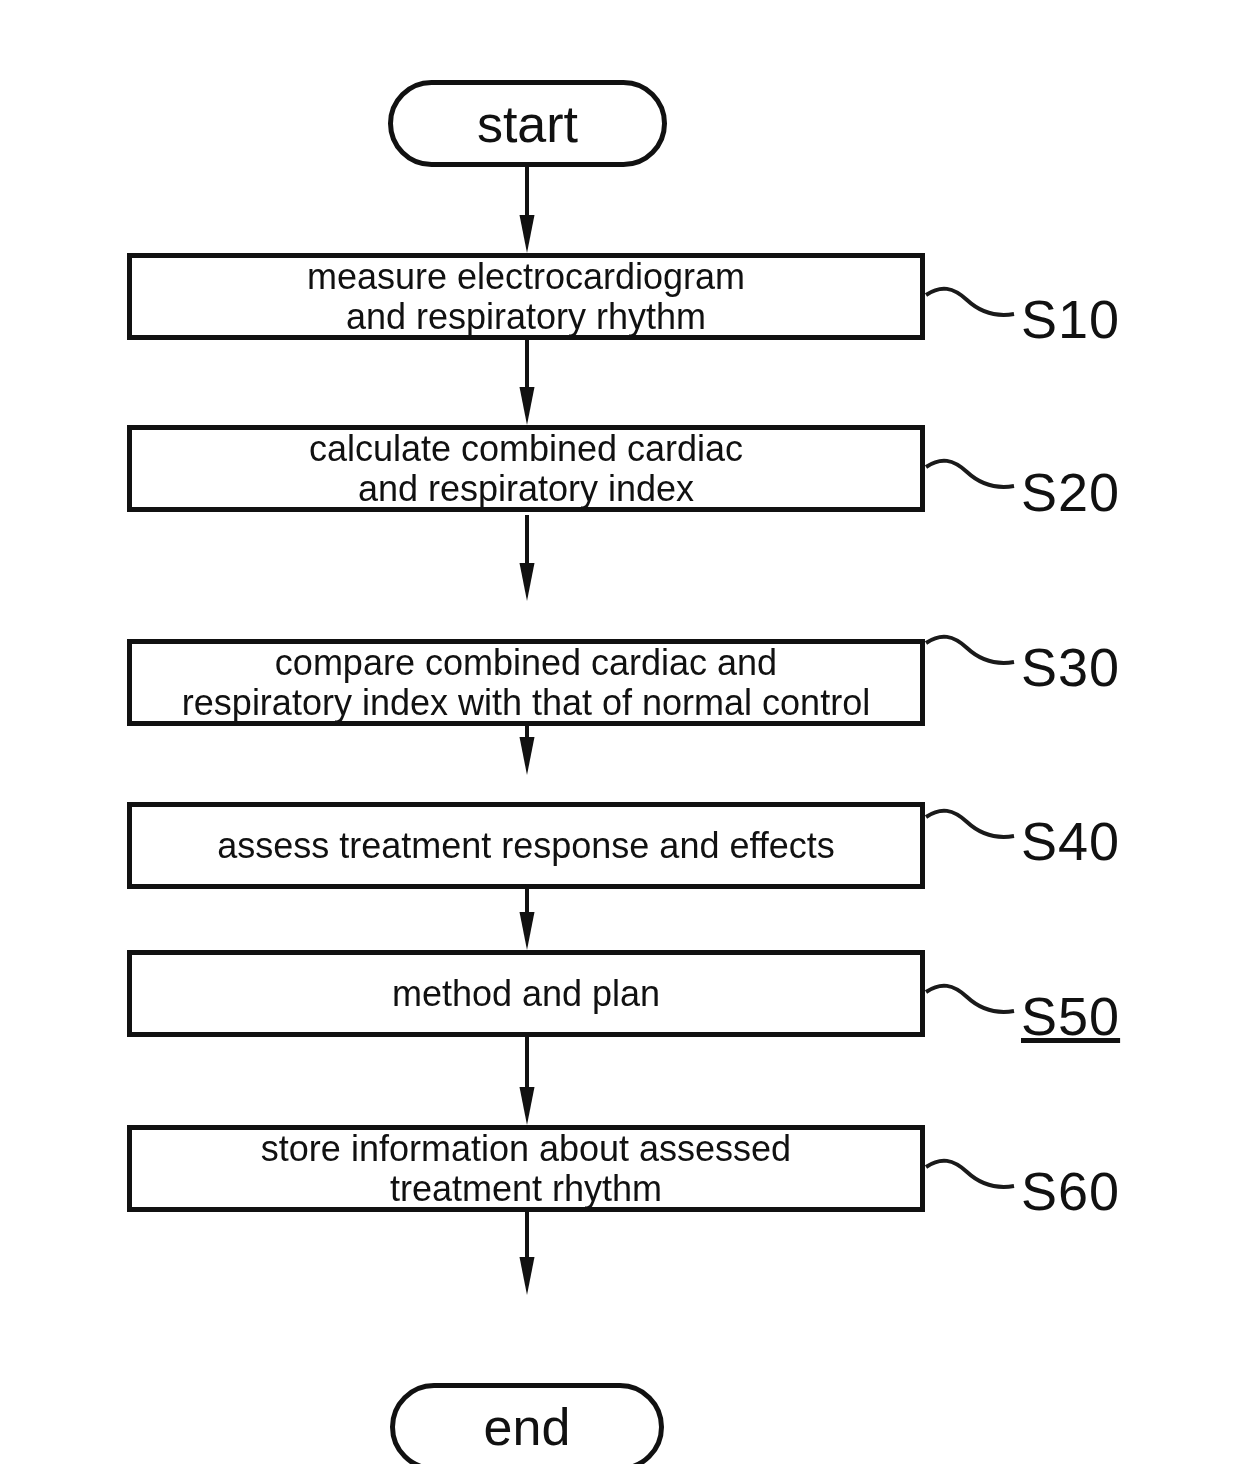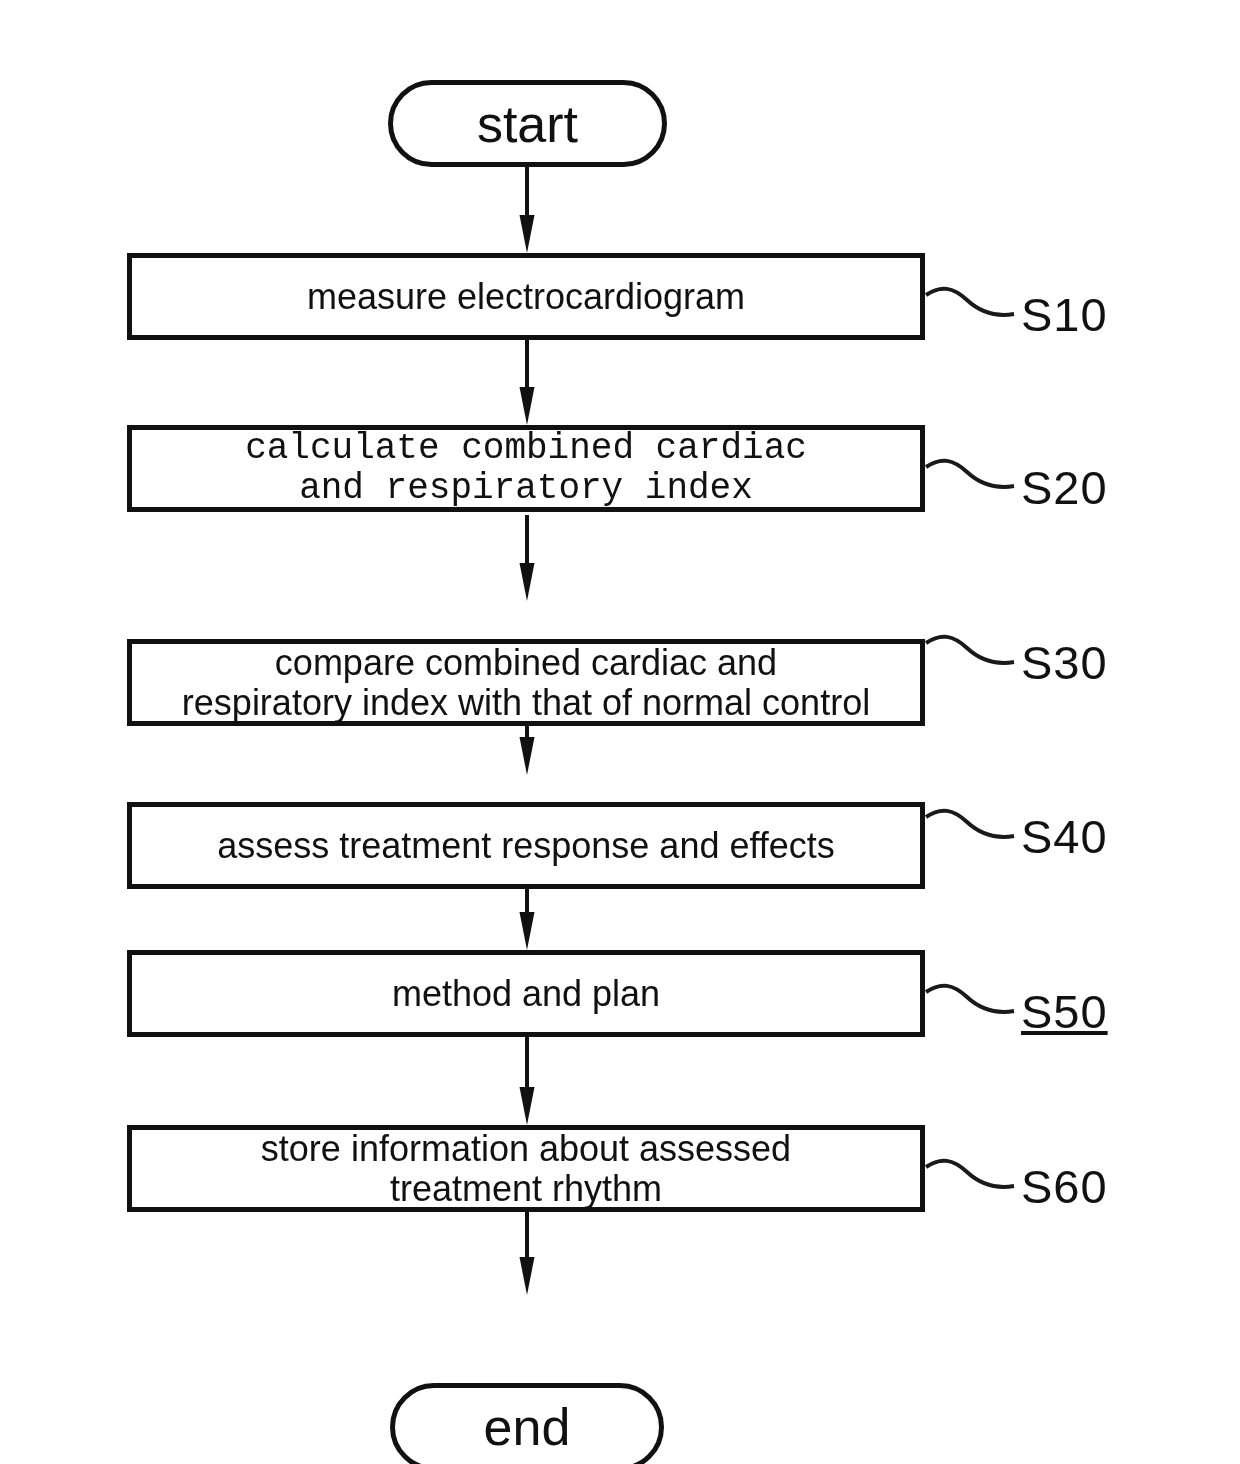--- a/index.html
+++ b/index.html
@@ -44,21 +44,21 @@
     line-height: 1.1;
     box-sizing: border-box;
   }
   .process-box .line {
     display: block;
     white-space: nowrap;
   }
   .step-label {
     position: absolute;
     left: 1021px;
-    font-size: 47px;
+    font-size: 54px;
     line-height: 1.15;
     letter-spacing: 1px;
     white-space: nowrap;
   }
   #connector-layer {
     position: absolute;
     left: 0;
     top: 0;
     width: 1240px;
     height: 1464px;
@@ -110,23 +110,24 @@
       <path d="M 926 1167 C 941 1157, 953 1159, 967 1172 C 981 1185, 996 1189, 1014 1186"></path>
     </g>
   </svg>
 
   <div class="terminal" style="left:388px; top:80px; width:279px; height:87px;">
     <span>start</span>
   </div>
 
   <div class="process-box" style="top:253px;">
     <span class="line">measure electrocardiogram</span>
+    <span class="line">and respiratory rhythm</span>
   </div>
 
-  <div class="process-box" style="top:425px;font-family:Liberation Mono, monospace;">
+  <div class="process-box" style="top:425px;">
     <span class="line">calculate combined cardiac</span>
     <span class="line">and respiratory index</span>
   </div>
 
   <div class="process-box" style="top:601px;margin-top:38px;">
     <span class="line">compare combined cardiac and</span>
     <span class="line">respiratory index with that of normal control</span>
   </div>
 
   <div class="process-box" style="top:802px;">

